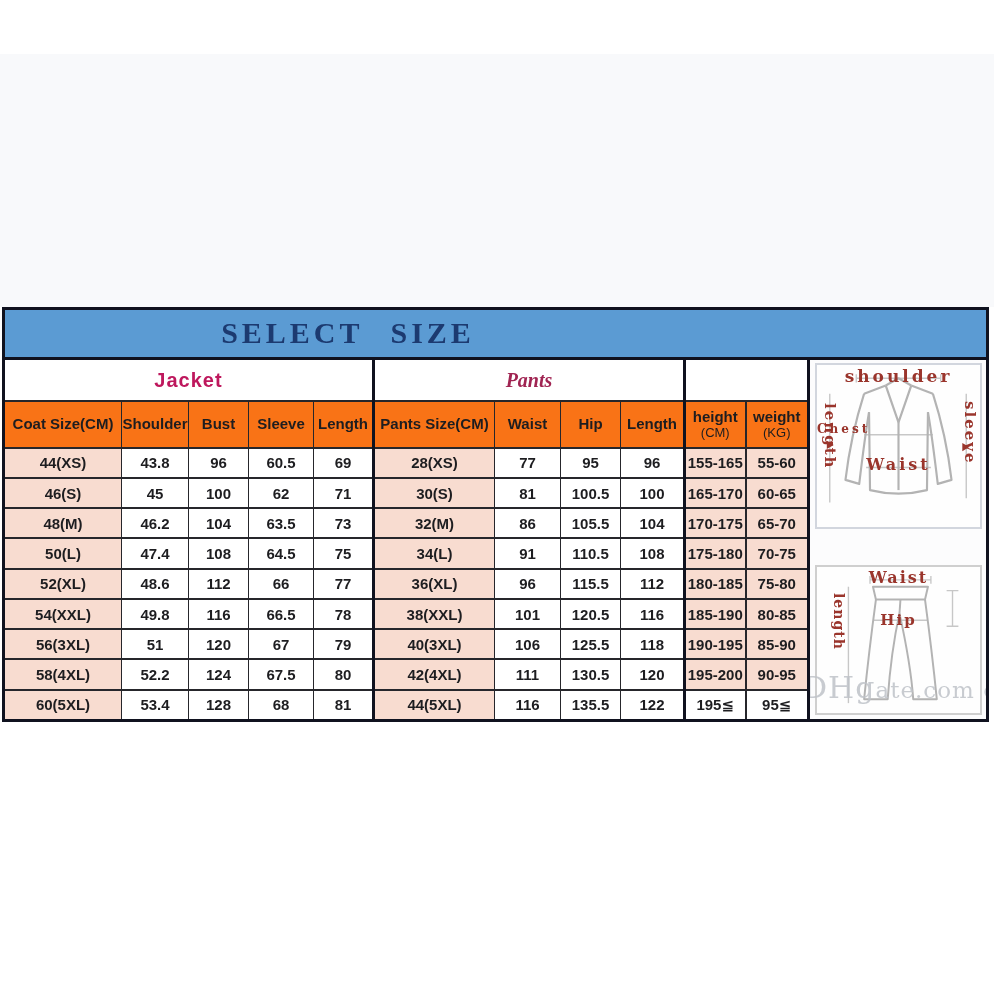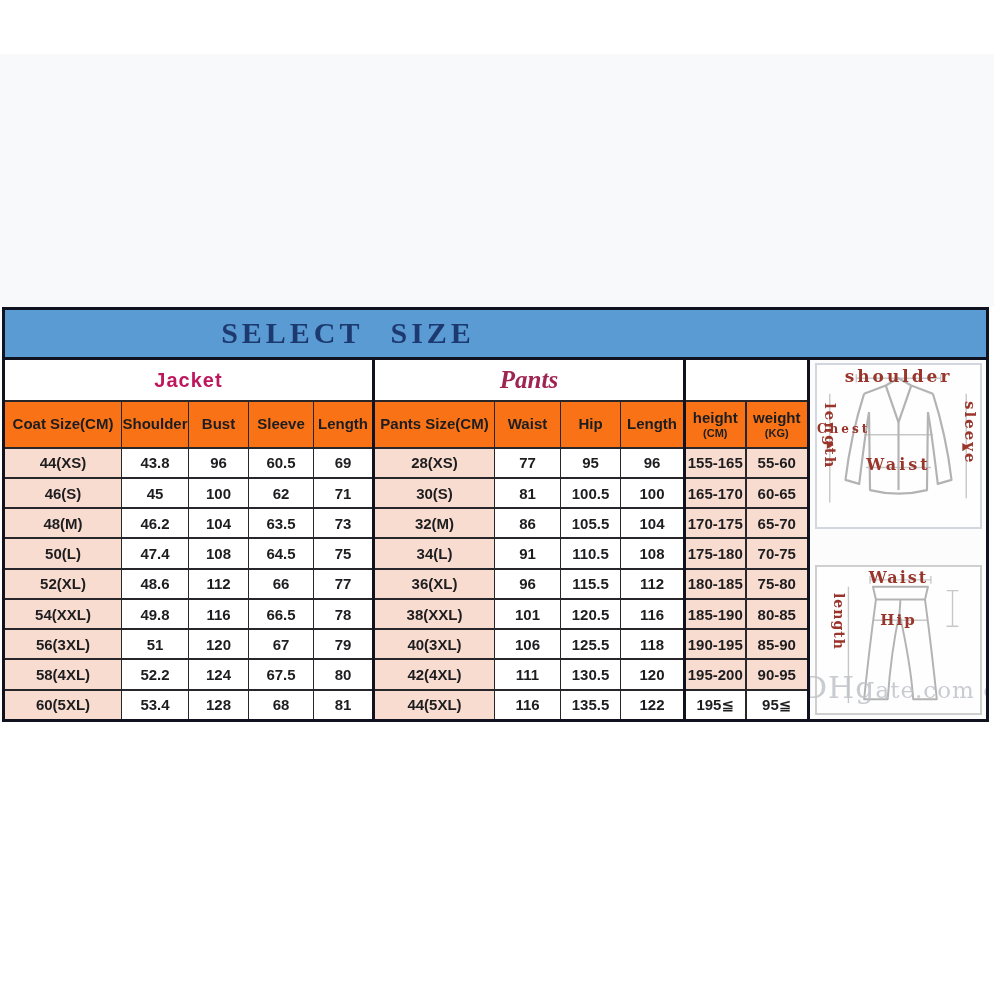--- a/index.html
+++ b/index.html
@@ -32,24 +32,24 @@
   }
   .title-text{
     position:absolute;left:343px;top:50%;transform:translate(-50%,-52%);
     font-family:"Liberation Serif","DejaVu Serif",serif;
     font-size:30px;font-weight:600;letter-spacing:4px;word-spacing:16px;
     color:#1c3a70;white-space:nowrap;
   }
   
   .section-cell{height:40px;background:#ffffff;}
   .jacket-label{font-weight:bold;font-size:20px;color:#be185d;letter-spacing:1px;}
-  .pants-label{font-family:"Liberation Serif","DejaVu Serif",serif;font-style:italic;font-weight:bold;font-size:25px;color:#a02452;}
+  .pants-label{font-family:"Liberation Serif","DejaVu Serif",serif;font-style:italic;font-weight:bold;font-size:20px;color:#a02452;}
   
   td.hdr{background:#f97316;font-weight:bold;font-size:15px;height:44px;line-height:1.1;}
-  td.hdr .unit{font-size:11px;font-weight:bold;}
+  td.hdr .unit{font-size:13px;font-weight:normal;}
   
   td.data{height:28px;font-size:15px;font-weight:600;background:#ffffff;}
   td.pink{background:#f8dcd0;}
   td.size{font-weight:bold;}
   
   td.c5{border-left-width:3px;border-left-color:var(--outer);}
   td.c9{border-left-width:3px;border-left-color:var(--outer);}
   td.c10{border-left-width:2px;}
   
   td.diagram-cell{

